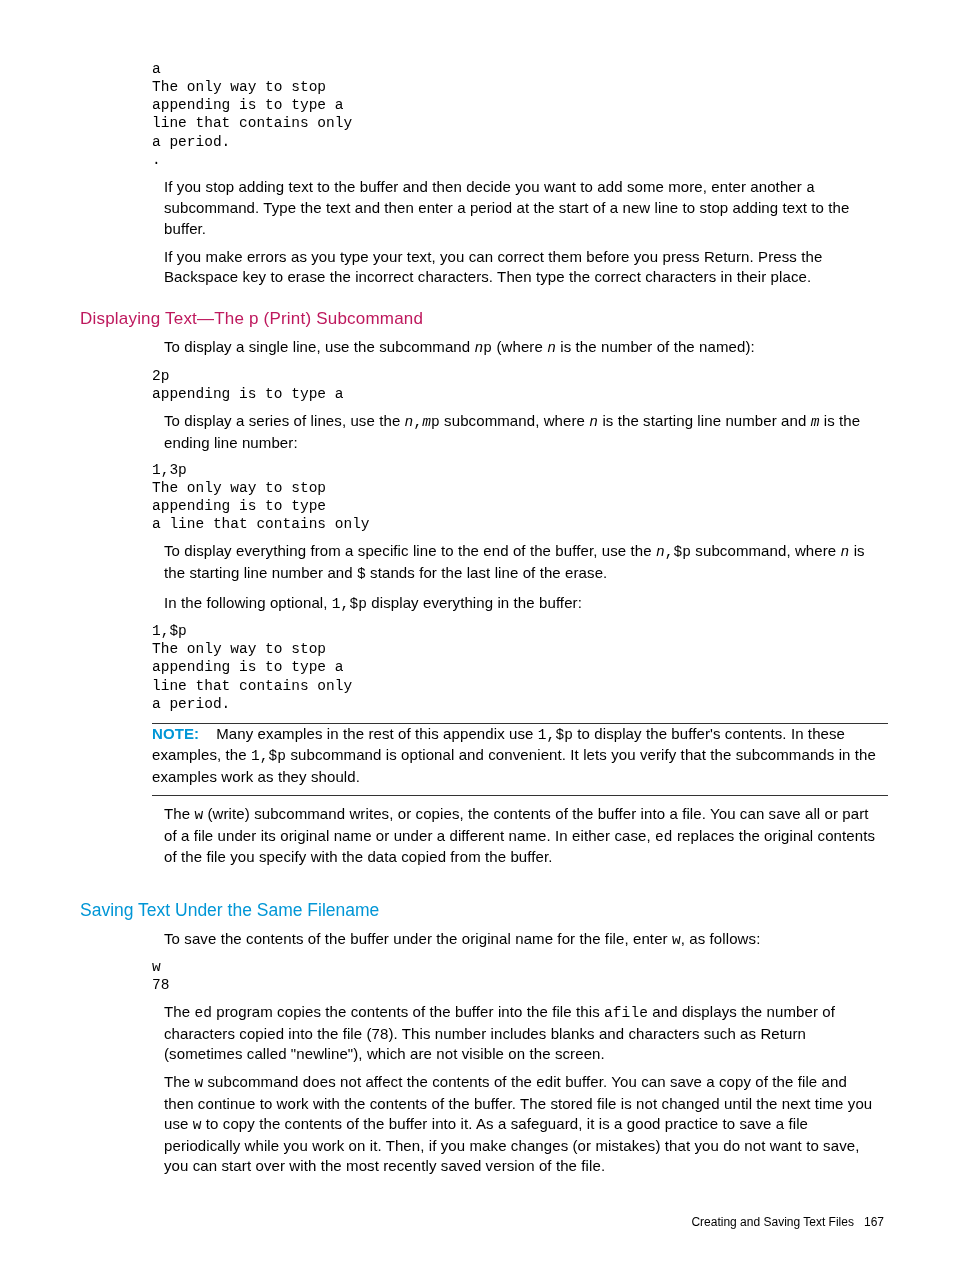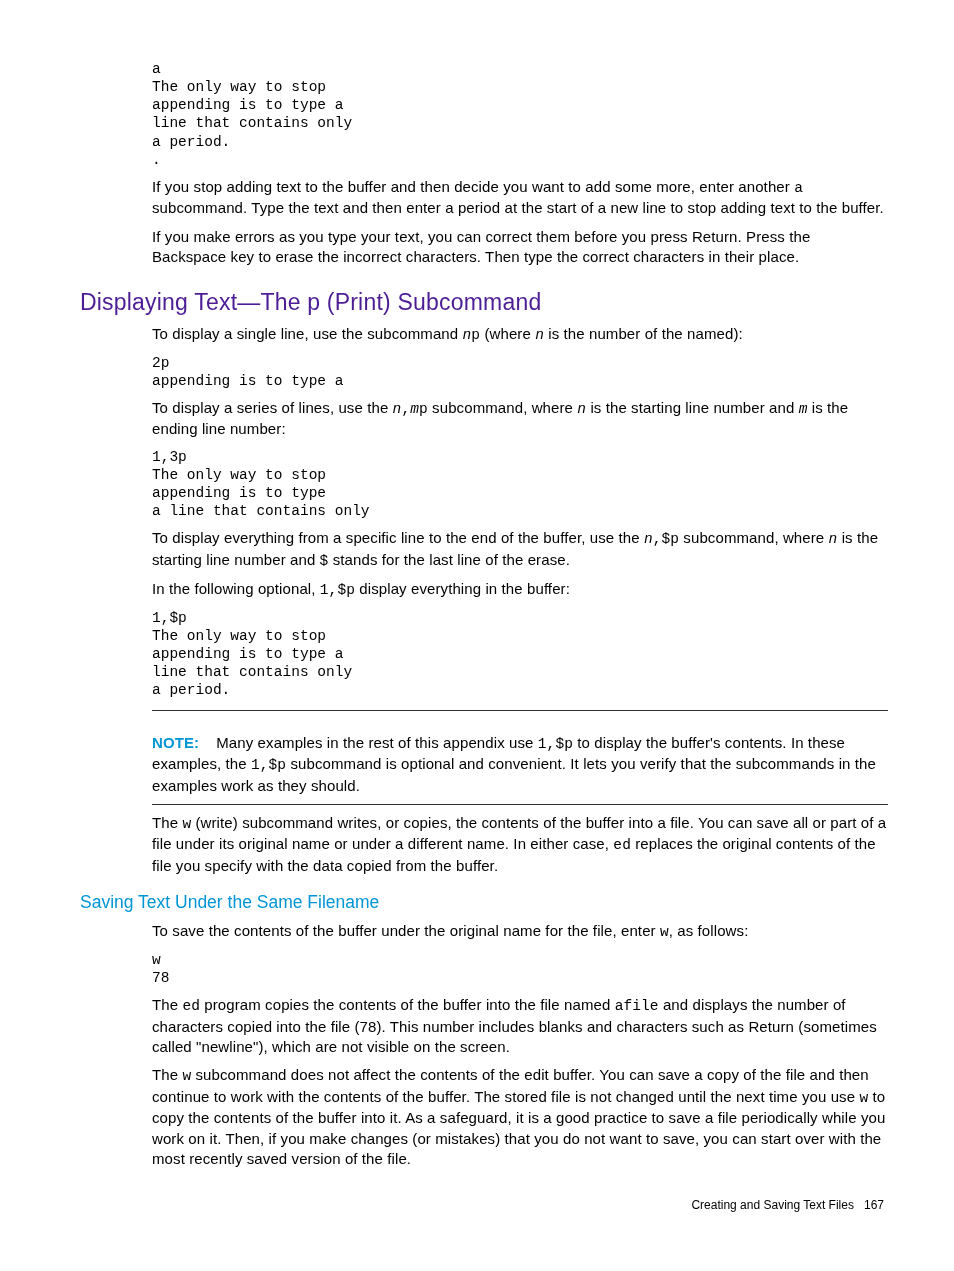--- a/index.html
+++ b/index.html
@@ -33,53 +33,53 @@
   }
   code.mono-it {
     font-family: "Courier New", Courier, monospace;
     font-style: italic;
     font-size: 14.5px;
   }
   p.body {
     font-family: "Futura", "Century Gothic", Arial, sans-serif;
     font-size: 15px;
     line-height: 1.35;
-    margin: 8px 0;
+    margin: 8px 12px;
     letter-spacing: 0.1px;
   }
   h2.section {
     font-family: "Futura", "Century Gothic", Arial, sans-serif;
-    color: #4c1d95;
+    color: #be185d;
     font-weight: 300;
-    font-size: 23px;
+    font-size: 17px;
     margin: 22px 0 8px -72px;
     letter-spacing: 0.2px;
   }
   h3.subsection {
     font-family: "Futura", "Century Gothic", Arial, sans-serif;
     color: #0096d6;
     font-weight: 300;
     font-size: 17.5px;
-    margin: 16px 0 6px -72px;
+    margin: 32px 0 6px -72px;
   }
   .note-block {
     border-top: 1px solid #333;
     border-bottom: 1px solid #333;
-    padding: 22px 0 8px 0;
+    padding: 0 0 8px 0;
     margin: 10px 0 1px 0;
   }
   .note-label {
     color: #0096d6;
     font-weight: bold;
     font-family: "Futura", "Century Gothic", Arial, sans-serif;
     font-size: 15px;
   }
   .footer {
     position: absolute;
-    bottom: 59px;
+    bottom: 42px;
     right: 70px;
     font-family: "Futura", "Century Gothic", Arial, sans-serif;
     font-size: 12px;
   }
 </style>
 </head>
 <body>
 
 <div class="page">
   <div class="content">
@@ -144,21 +144,21 @@
     <h3 class="subsection">Saving Text Under the Same Filename</h3>
 
     <p class="body">
       <span>To save the contents of the buffer under the original name for the file, enter </span><code class="mono">w</code><span>, as follows:</span>
     </p>
 
     <pre class="code">w
 78</pre>
 
     <p class="body">
-      <span>The </span><code class="mono">ed</code><span> program copies the contents of the buffer into the file named </span><code class="mono">afile</code><span> and displays the number of characters copied into the file (78). This number includes blanks and characters such as Return (sometimes called "newline"), which are not visible on the screen.</span>
+      <span>The </span><code class="mono">ed</code><span> program copies the contents of the buffer into the file this </span><code class="mono">afile</code><span> and displays the number of characters copied into the file (78). This number includes blanks and characters such as Return (sometimes called "newline"), which are not visible on the screen.</span>
     </p>
 
     <p class="body">
       <span>The </span><code class="mono">w</code><span> subcommand does not affect the contents of the edit buffer. You can save a copy of the file and then continue to work with the contents of the buffer. The stored file is not changed until the next time you use </span><code class="mono">w</code><span> to copy the contents of the buffer into it. As a safeguard, it is a good practice to save a file periodically while you work on it. Then, if you make changes (or mistakes) that you do not want to save, you can start over with the most recently saved version of the file.</span>
     </p>
 
   </div>
 
   <div class="footer">
     <span>Creating and Saving Text Files</span>&nbsp;&nbsp;&nbsp;<span>167</span>

